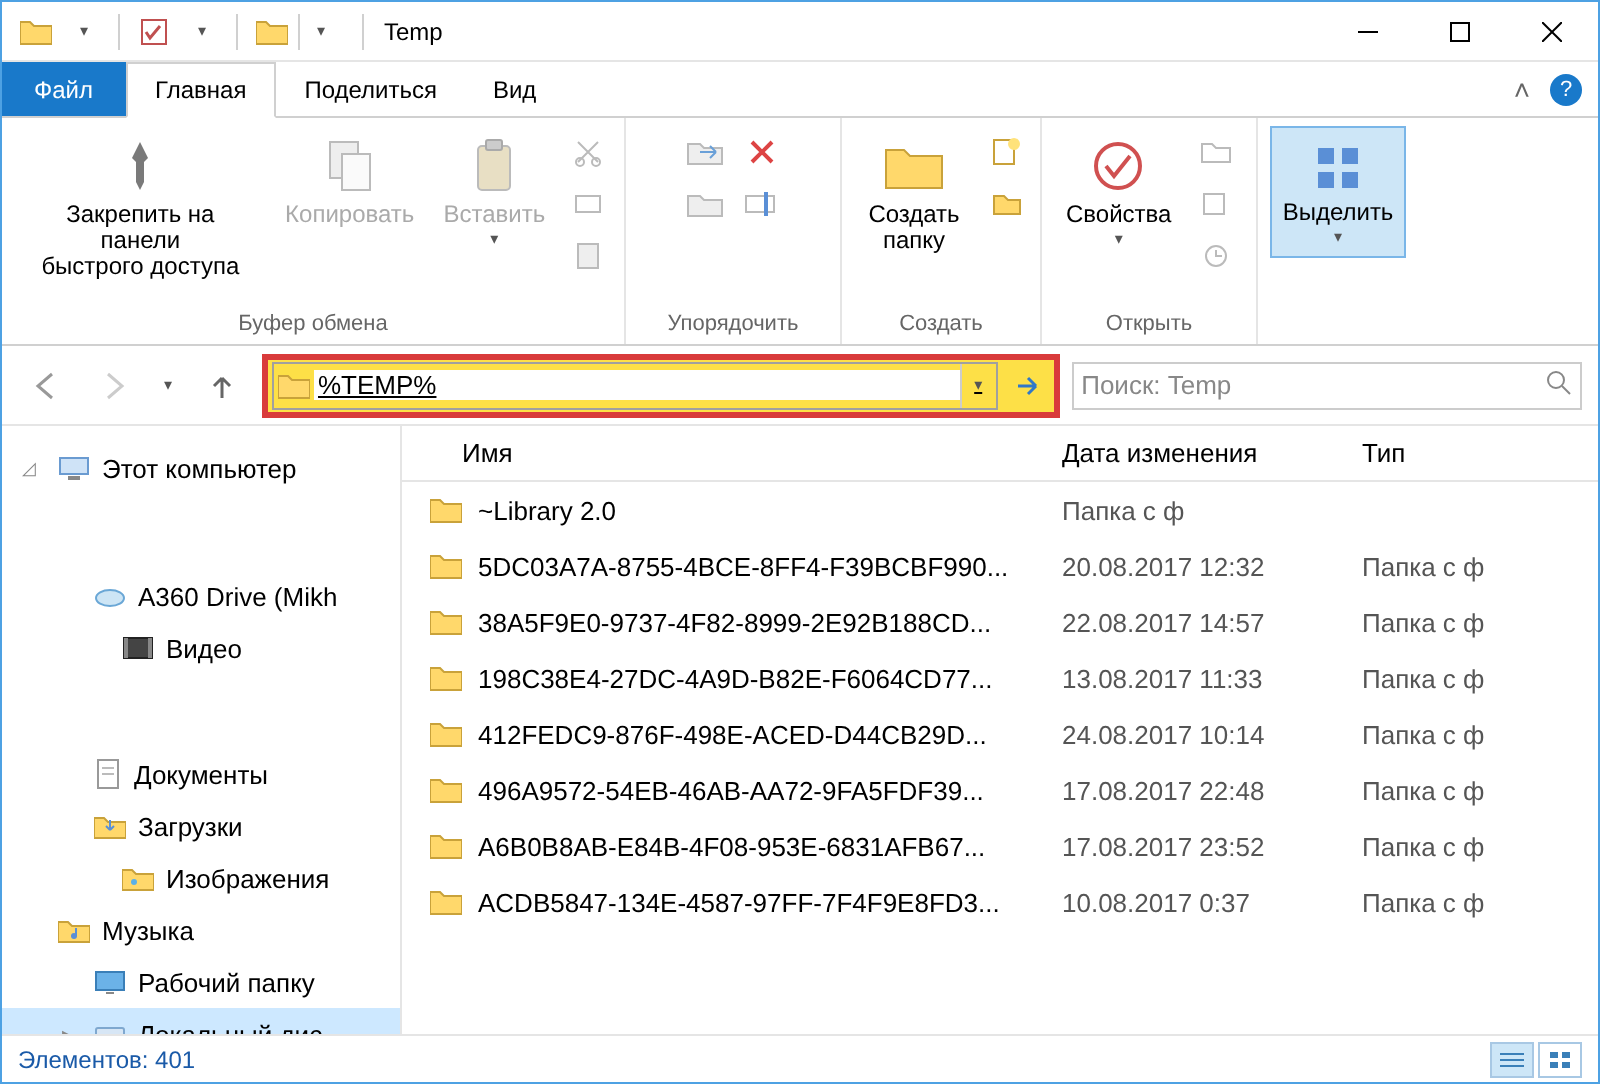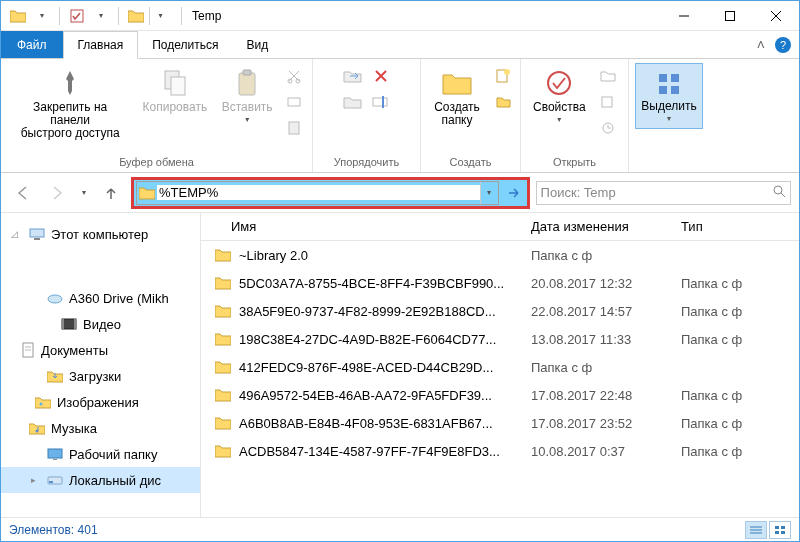--- a/index.html
+++ b/index.html
@@ -31,21 +31,21 @@
   .big-btn { display: flex; flex-direction: column; align-items: center; width: auto; padding: 2px 6px; gap: 2px; text-align: center; line-height: 1.1; font-size: 12px; min-width: 60px; }
   .big-btn svg { margin-top: 2px; }
   .big-svg { width: 32px; height: 32px; }
   .small-stack { display: flex; flex-direction: column; gap: 4px; padding-top: 2px; }
   .small-btn { width: 24px; height: 22px; display: flex; align-items: center; justify-content: center; }
   .btn-highlight { background: #cde6f7; border: 1px solid #7ab6e8; padding: 4px 8px; }
 
   
   .navrow { height: 40px; border-bottom: 1px solid #e5e5e5; display: flex; align-items: center; padding: 4px 8px; gap: 6px; }
   .nav-arrow { width: 28px; height: 28px; display: flex; align-items: center; justify-content: center; color: #999; }
-  .addr-wrap { flex: 1.6; display: flex; align-items: center; border: 3px solid #d93b3b; height: 32px; background: #7dd3fc; }
+  .addr-wrap { flex: 1.6; display: flex; align-items: center; border: 3px solid #d93b3b; height: 32px; background: #fde047; text-decoration: underline; }
   .addr-inner { flex: 1; display: flex; align-items: center; border: 1px solid #a0a0a0; height: 24px; margin: 0 2px; }
   .addr-icon { width: 20px; display: flex; align-items: center; justify-content: center; }
   .addr-input { flex: 1; border: none; outline: none; font-size: 13px; padding: 0 2px; }
   .addr-drop { width: 18px; display: flex; align-items: center; justify-content: center; border-left: 1px solid #ccc; height: 100%; color: #666; }
   .addr-go { width: 26px; height: 24px; display: flex; align-items: center; justify-content: center; }
   .search-wrap { flex: 1; border: 1px solid #ccc; height: 24px; display: flex; align-items: center; padding: 0 4px; color: #777; }
   .search-input { flex: 1; border: none; outline: none; font-size: 13px; background: transparent; }
   .search-input::placeholder { color: #888; }
 
   
@@ -354,36 +354,36 @@
       <span>A360 Drive (Mikh</span>
     </div>
     <div class="nav-item" style="padding-left:60px;">
       <svg width="16" height="14">
           <rect x="1" y="2" width="14" height="10" fill="#444" stroke="#222"></rect>
           <rect x="1" y="2" width="2" height="10" fill="#888"></rect>
           <rect x="13" y="2" width="2" height="10" fill="#888"></rect>
         </svg>
       <span>Видео</span>
     </div>
-    <div class="nav-item" style="padding-left:20px;">
+    <div class="nav-item" style="padding-left:46px;margin-top:37px;">
       <svg width="14" height="16">
           <rect x="2" y="1" width="10" height="14" fill="#fff" stroke="#999"></rect>
           <line x1="4" y1="5" x2="10" y2="5" stroke="#bbb"></line>
           <line x1="4" y1="8" x2="10" y2="8" stroke="#bbb"></line>
         </svg>
       <span>Документы</span>
     </div>
     <div class="nav-item" style="padding-left:46px;">
       <svg width="16" height="14">
           <path d="M0 3 h5 l2 2 h9 v8 h-16 z" fill="#ffd86b" stroke="#c9a23a"></path>
           <path d="M8 4 v5 m0 0 l-2 -2 m2 2 l2 -2" stroke="#5a8fd6" fill="none"></path>
         </svg>
       <span>Загрузки</span>
     </div>
-    <div class="nav-item" style="padding-left:34px;">
+    <div class="nav-item" style="padding-left:34px;margin-left:26px;">
       <svg width="16" height="14">
           <path d="M0 3 h5 l2 2 h9 v8 h-16 z" fill="#ffd86b" stroke="#c9a23a"></path>
           <circle cx="6" cy="9" r="1.5" fill="#5bb0e8"></circle>
         </svg>
       <span>Изображения</span>
     </div>
     <div class="nav-item" style="">
       <svg width="16" height="14">
           <path d="M0 3 h5 l2 2 h9 v8 h-16 z" fill="#ffd86b" stroke="#c9a23a"></path>
           <path d="M9 6 v4" stroke="#5a8fd6"></path>
@@ -454,20 +454,21 @@
           <div class="cell-date">13.08.2017 11:33</div>
           <div class="cell-type">Папка с ф</div>
         </div>
         <div class="row">
           <div class="cell-name">
             <svg class="folder-svg" viewBox="0 0 16 14">
               <path d="M0 2 h5 l2 2 h9 v9 h-16 z" fill="#ffd86b" stroke="#c9a23a"></path>
             </svg>
             <span>412FEDC9-876F-498E-ACED-D44CB29D...</span>
           </div>
+          <div class="cell-date">24.08.2017 10:14</div>
           <div class="cell-type">Папка с ф</div>
         </div>
         <div class="row">
           <div class="cell-name">
             <svg class="folder-svg" viewBox="0 0 16 14">
               <path d="M0 2 h5 l2 2 h9 v9 h-16 z" fill="#ffd86b" stroke="#c9a23a"></path>
             </svg>
             <span>496A9572-54EB-46AB-AA72-9FA5FDF39...</span>
           </div>
           <div class="cell-date">17.08.2017 22:48</div>

